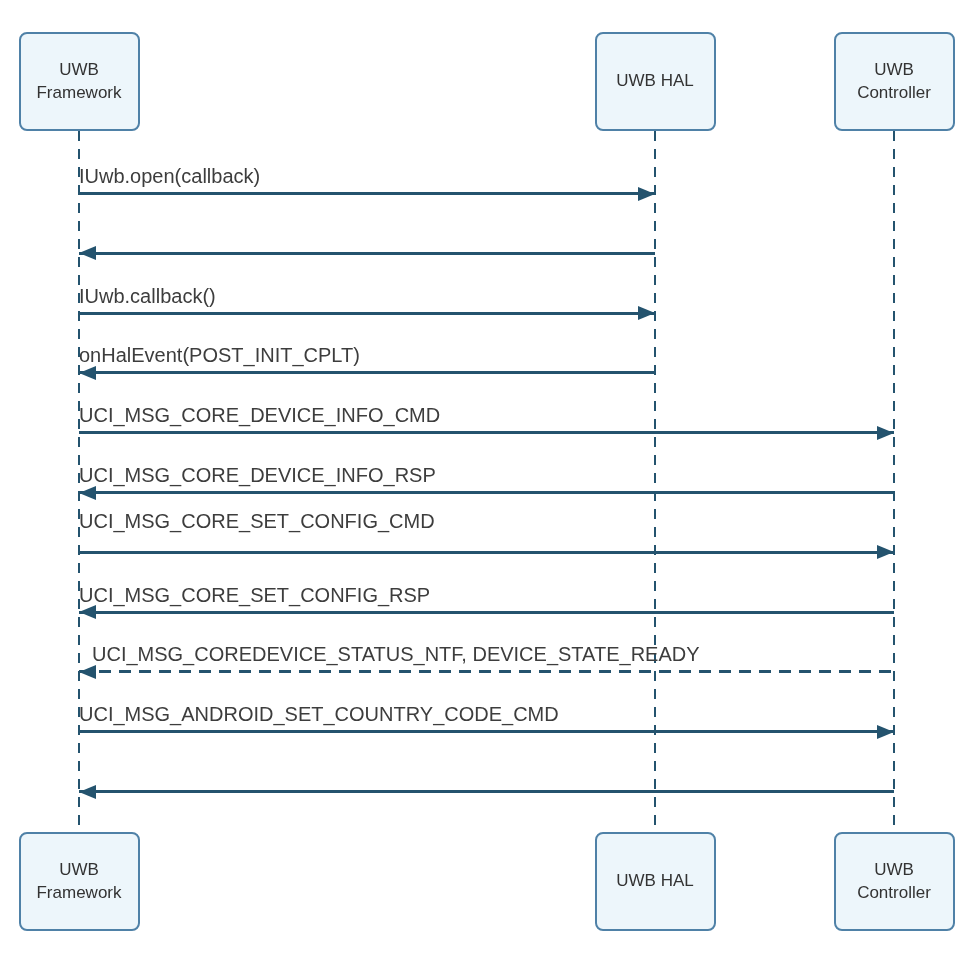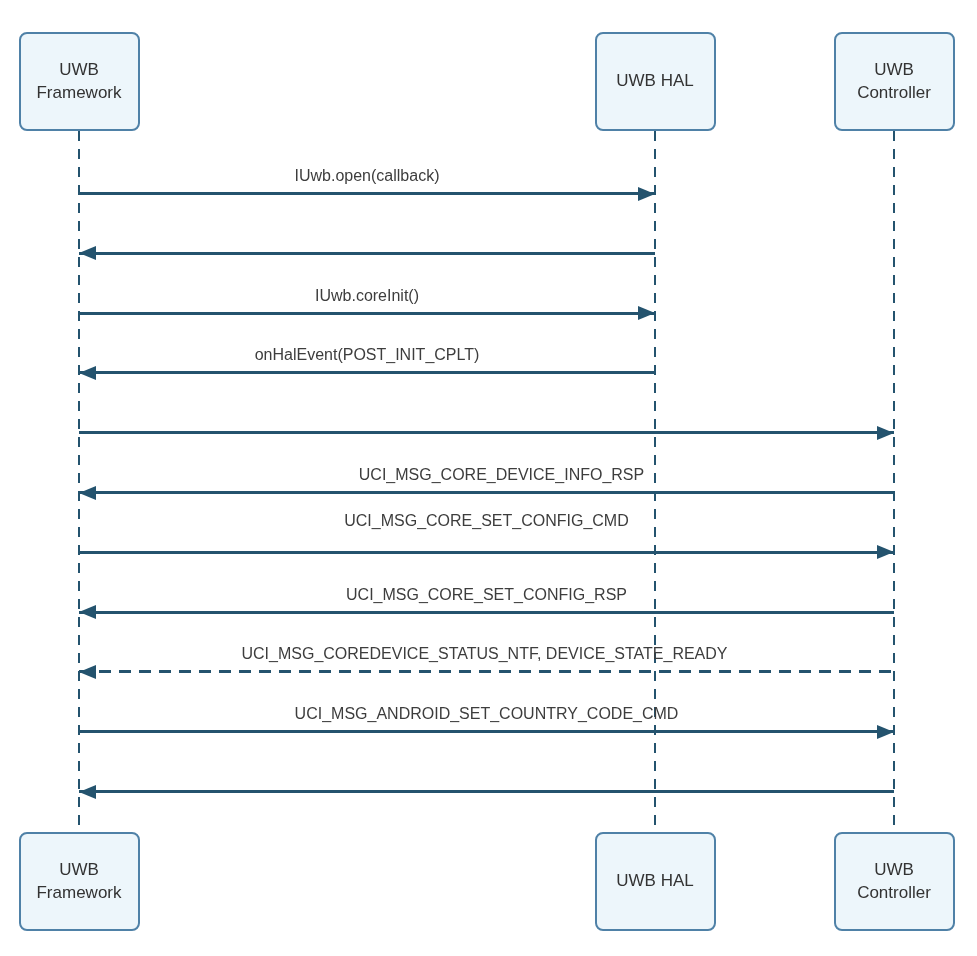--- a/index.html
+++ b/index.html
@@ -38,22 +38,22 @@
     font-size: 17px;
     color: var(--actor-text);
     text-align: center;
     line-height: 1.35;
     max-width: 96px;
   }
   .msg-label {
     position: absolute;
     height: 22px;
     line-height: 22px;
-    text-align: center;
-    font-size: 16px;
+    text-align: left;
+    font-size: 20px;
     color: var(--label-text);
     white-space: nowrap;
     z-index: 3;
   }
   .msg-line {
     position: absolute;
     height: 3px;
     z-index: 1;
   }
   .msg-line.solid {
@@ -100,38 +100,39 @@
       <span class="actor-label">UWB Controller</span>
     </div>
     <div class="actor-box" style="left: 833.5px; top: 832px; width: 121px; height: 99px; border-radius: 8px;">
       <span class="actor-label">UWB Controller</span>
     </div>
     <div class="msg-label" style="left: 79px; width: 576px; top: 165px;">IUwb.open(callback)</div>
     <div class="msg-line solid" style="left: 79px; width: 576px; top: 192px;"></div>
     <div class="arrowhead right" style="left: 638px; top: 186.5px;"></div>
     <div class="msg-line solid" style="left: 79px; width: 576px; top: 251.8px;"></div>
     <div class="arrowhead left" style="left: 79px; top: 246.3px;"></div>
-    <div class="msg-label" style="left: 79px; width: 576px; top: 284.6px;">IUwb.coreInit()</div>
+    <div class="msg-label" style="left: 79px; width: 576px; top: 284.6px;">IUwb.callback()</div>
     <div class="msg-line solid" style="left: 79px; width: 576px; top: 311.6px;"></div>
     <div class="arrowhead right" style="left: 638px; top: 306.1px;"></div>
     <div class="msg-label" style="left: 79px; width: 576px; top: 344.4px;">onHalEvent(POST_INIT_CPLT)</div>
     <div class="msg-line solid" style="left: 79px; width: 576px; top: 371.4px;"></div>
     <div class="arrowhead left" style="left: 79px; top: 365.9px;"></div>
+    <div class="msg-label" style="left: 79px; width: 815px; top: 404.2px;">UCI_MSG_CORE_DEVICE_INFO_CMD</div>
     <div class="msg-line solid" style="left: 79px; width: 815px; top: 431.2px;"></div>
     <div class="arrowhead right" style="left: 877px; top: 425.7px;"></div>
-    <div class="msg-label" style="left: 94px; width: 815px; top: 464px;">UCI_MSG_CORE_DEVICE_INFO_RSP</div>
+    <div class="msg-label" style="left: 79px; width: 815px; top: 464px;">UCI_MSG_CORE_DEVICE_INFO_RSP</div>
     <div class="msg-line solid" style="left: 79px; width: 815px; top: 491px;"></div>
     <div class="arrowhead left" style="left: 79px; top: 485.5px;"></div>
     <div class="msg-label" style="left: 79px; width: 815px; top: 510px;">UCI_MSG_CORE_SET_CONFIG_CMD</div>
     <div class="msg-line solid" style="left: 79px; width: 815px; top: 550.8px;"></div>
     <div class="arrowhead right" style="left: 877px; top: 545.3px;"></div>
     <div class="msg-label" style="left: 79px; width: 815px; top: 583.6px;">UCI_MSG_CORE_SET_CONFIG_RSP</div>
     <div class="msg-line solid" style="left: 79px; width: 815px; top: 610.6px;"></div>
     <div class="arrowhead left" style="left: 79px; top: 605.1px;"></div>
-    <div class="msg-label" style="left: 77px; width: 815px; top: 643.4px;">UCI_MSG_COREDEVICE_STATUS_NTF, DEVICE_STATE_READY</div>
+    <div class="msg-label" style="left: 92px; width: 815px; top: 643.4px;">UCI_MSG_COREDEVICE_STATUS_NTF, DEVICE_STATE_READY</div>
     <div class="msg-line dashed" style="left: 79px; width: 815px; top: 670.4px;"></div>
     <div class="arrowhead left" style="left: 79px; top: 664.9px;"></div>
     <div class="msg-label" style="left: 79px; width: 815px; top: 703.2px;">UCI_MSG_ANDROID_SET_COUNTRY_CODE_CMD</div>
     <div class="msg-line solid" style="left: 79px; width: 815px; top: 730.2px;"></div>
     <div class="arrowhead right" style="left: 877px; top: 724.7px;"></div>
     <div class="msg-line solid" style="left: 79px; width: 815px; top: 790px;"></div>
     <div class="arrowhead left" style="left: 79px; top: 784.5px;"></div>
   </div>
 
 </body></html>

